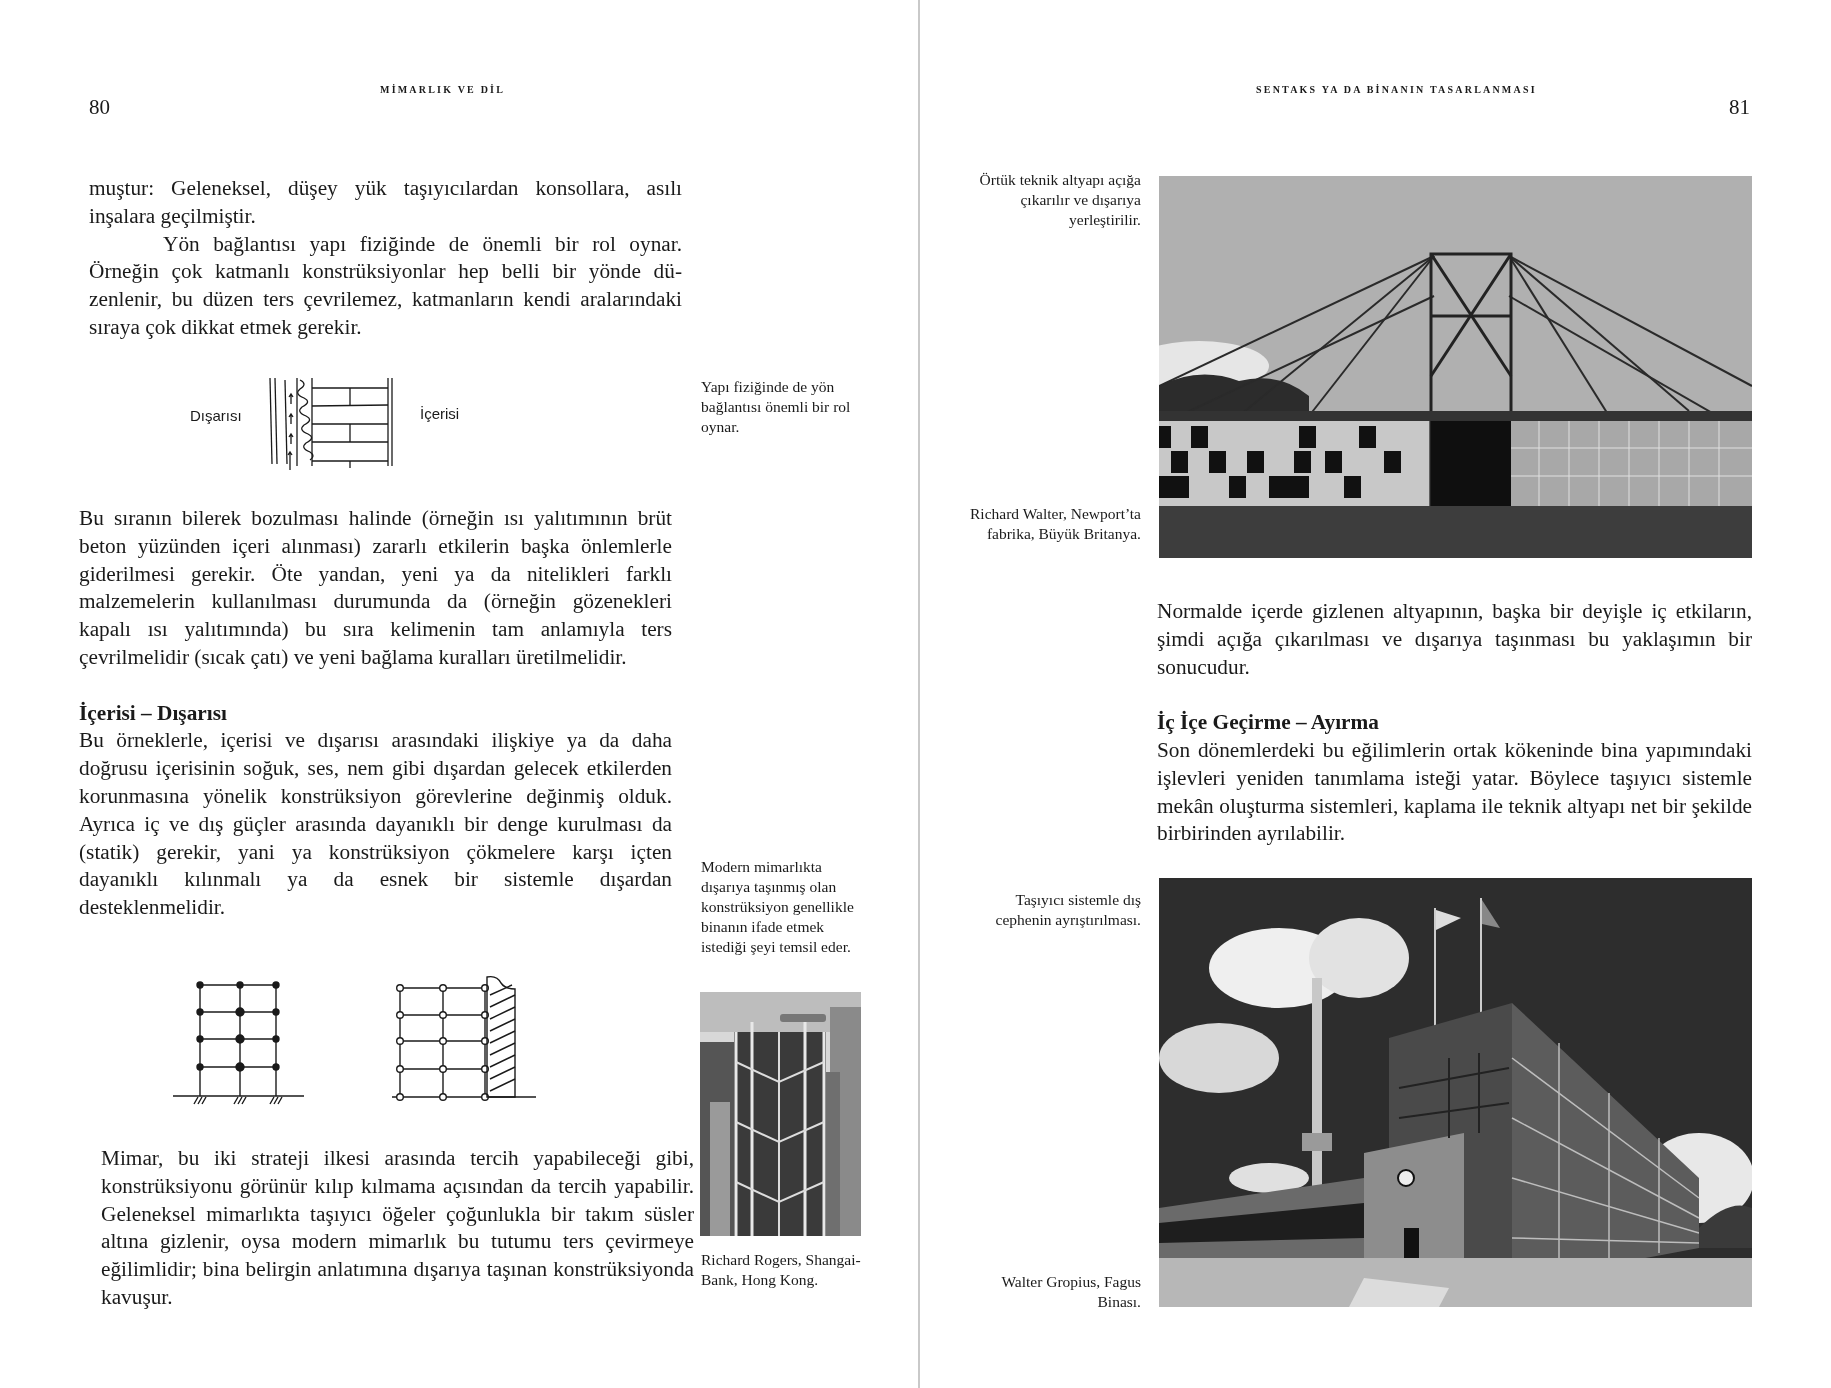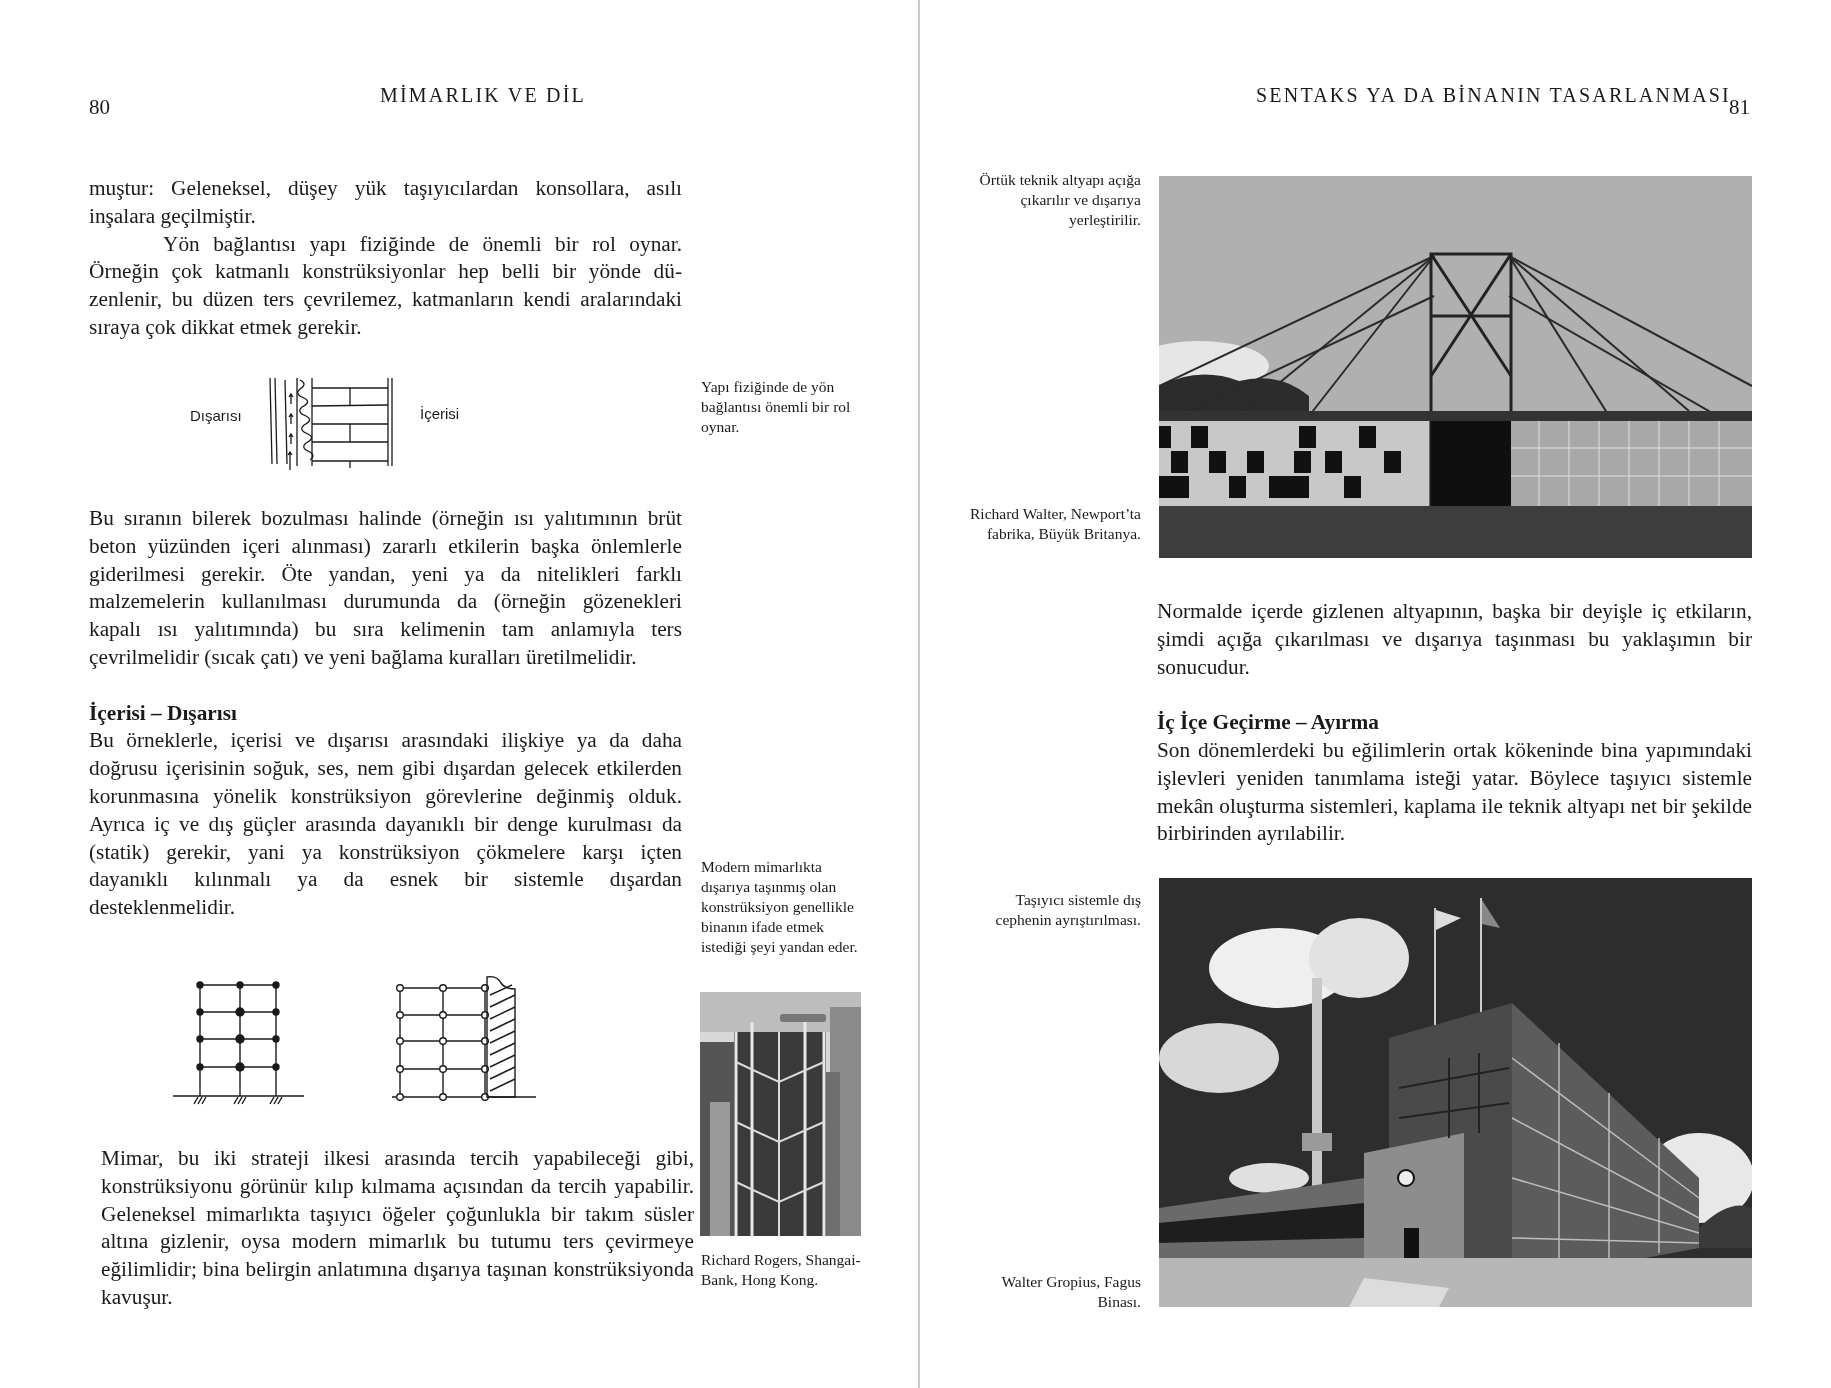--- a/index.html
+++ b/index.html
@@ -1,21 +1,21 @@
 <!DOCTYPE html>
 <html><head>
 <meta charset="utf-8">
 <style>
   html, body { margin:0; padding:0; }
   body { width:1831px; height:1388px; background:#ffffff; position:relative; overflow:hidden;
          font-family:"Liberation Serif", "DejaVu Serif", serif; color:#1a1a1a; }
   .abs { position:absolute; }
   .gutter { position:absolute; left:918px; top:0; width:2px; height:1388px; background:#c9c9c9; }
   .pageno { position:absolute; top:95px; font-size:21px;text-align:right; }
-  .runhead { position:absolute; top:84px; font-size:20px; letter-spacing:2.2px; text-transform:uppercase; }
+  .runhead { position:absolute; top:84px; font-size:10px; letter-spacing:2.2px; text-transform:uppercase;font-weight:bold; }
   .body { position:absolute; font-size:21.3px; line-height:27.8px; text-align:justify; hyphens:manual; }
   .body p { margin:0; }
   .indent { text-indent:74px; }
   .heading { font-weight:bold; }
   .caption { position:absolute; font-size:15.5px; line-height:20px; }
   .caption.right { text-align:right; }
   .photo { position:absolute; overflow:hidden; }
   svg { display:block; }
 </style>
 </head>
@@ -55,28 +55,28 @@
       <path d="M23 18 l0 10 M21 21 l2 -3 l2 3"></path>
       <path d="M23 38 l0 10 M21 41 l2 -3 l2 3"></path>
       <path d="M23 58 l0 10 M21 61 l2 -3 l2 3"></path>
       <path d="M22 76 l0 18 M20 79 l2 -3 l2 3"></path>
     </g>
   </svg>
 </div>
 
 <div class="caption" style="left:701px; top:377px; width:180px;">Yapı fiziğinde de yön bağlantısı önemli bir rol oynar.</div>
 
-<div class="body" style="left:89px; top:505px; width:593px;">
+<div class="body" style="left:79px; top:505px; width:593px;">
   <p>Bu sıranın bilerek bozulması halinde (örneğin ısı yalıtımının brüt beton yüzünden içeri alınması) zararlı etkilerin başka ön­lemlerle giderilmesi gerekir. Öte yandan, yeni ya da nitelikleri farklı malzemelerin kullanılması durumunda da (örneğin göze­nekleri kapalı ısı yalıtımında) bu sıra kelimenin tam anlamıyla ters çevrilmelidir (sıcak çatı) ve yeni bağlama kuralları üretil­melidir.</p>
   <p style="height:27.8px;"></p>
   <p class="heading">İçerisi – Dışarısı</p>
   <p>Bu örneklerle, içerisi ve dışarısı arasındaki ilişkiye ya da daha doğrusu içerisinin soğuk, ses, nem gibi dışardan gelecek etki­lerden korunmasına yönelik konstrüksiyon görevlerine değin­miş olduk. Ayrıca iç ve dış güçler arasında dayanıklı bir denge kurulması da (statik) gerekir, yani ya konstrüksiyon çökmelere karşı içten dayanıklı kılınmalı ya da esnek bir sistemle dışardan desteklenmelidir.</p>
 </div>
 
-<div class="caption" style="left:701px; top:857px; width:170px;">Modern mimarlıkta dışarıya taşınmış olan konstrüksiyon genellikle binanın ifade etmek istediği şeyi yandan eder.</div>
+<div class="caption" style="left:701px; top:857px; width:170px;">Modern mimarlıkta dışarıya taşınmış olan konstrüksiyon genellikle binanın ifade etmek istediği şeyi temsil eder.</div>
 
 <svg class="abs" style="left:170px; top:975px;" width="370" height="130" viewBox="0 0 370 130">
   <g stroke="#1a1a1a" stroke-width="1.4" fill="none">
 
     <line x1="3" y1="121" x2="134" y2="121"></line>
     <line x1="30" y1="10" x2="30" y2="121"></line>
     <line x1="70" y1="10" x2="70" y2="121"></line>
     <line x1="106" y1="10" x2="106" y2="121"></line>
     <line x1="30" y1="10" x2="106" y2="10"></line>
     <line x1="30" y1="37" x2="106" y2="37"></line>

